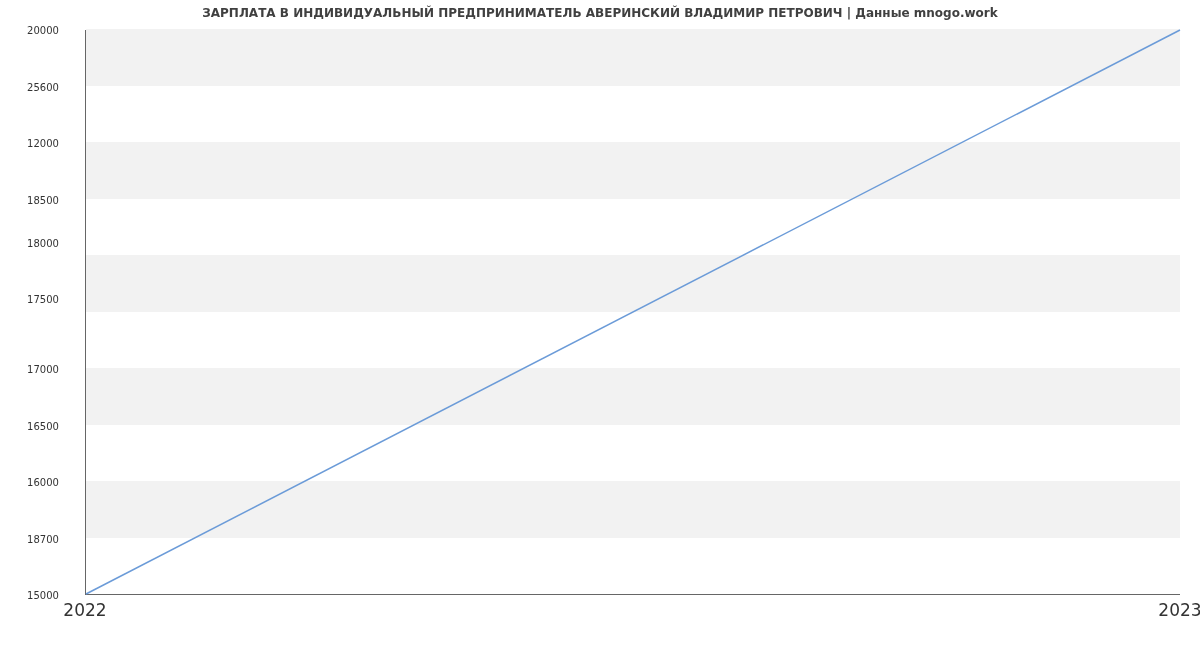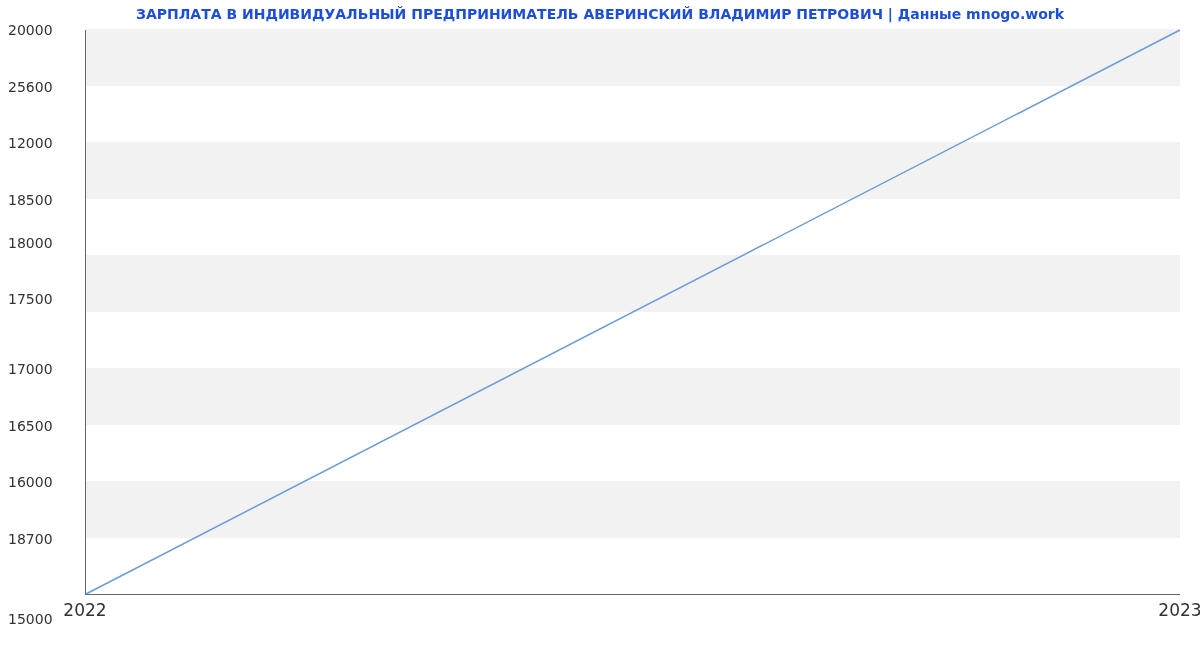--- a/index.html
+++ b/index.html
@@ -15,23 +15,23 @@
     position: relative;
     width: 1200px;
     height: 650px;
   }
   .title {
     position: absolute;
     top: 6px;
     left: 0;
     right: 0;
     text-align: center;
-    font-size: 14px;
+    font-size: 12px;
     font-weight: 600;
-    color: #1d4ed8;
+    color: #404040;
   }
   .plot-area {
     position: absolute;
     left: 85px;
     top: 30px;
     width: 1095px;   
     height: 565px;   
     background: #ffffff;
     border-left: 1px solid #666;
     border-bottom: 1px solid #666;
@@ -40,22 +40,22 @@
   .band {
     position: absolute;
     left: 0;
     width: 100%;
     background: #f2f2f2;
   }
   .y-tick-label {
     position: absolute;
     right: 1122px; 
     width: 70px;
-    text-align: left;
-    font-size: 14px;
+    text-align: center;
+    font-size: 10px;
     color: #333;
     transform: translateY(-50%);
   }
   .x-tick-label {
     position: absolute;
     top: 600px;
     font-size: 17px;
     color: #333;
     transform: translateX(-50%);
   }
@@ -73,21 +73,21 @@
     stroke-width: 1.5;
   }
 </style>
 </head>
 <body>
 
 <div class="chart-wrap">
 
   <div class="title">ЗАРПЛАТА В ИНДИВИДУАЛЬНЫЙ ПРЕДПРИНИМАТЕЛЬ АВЕРИНСКИЙ ВЛАДИМИР ПЕТРОВИЧ | Данные mnogo.work</div>
 
-  <div class="y-tick-label" style="top:619px">15000</div>
+  <div class="y-tick-label" style="top:595px">15000</div>
   <div class="y-tick-label" style="top:538.5px">18700</div>
   <div class="y-tick-label" style="top:482px">16000</div>
   <div class="y-tick-label" style="top:425.5px">16500</div>
   <div class="y-tick-label" style="top:369px">17000</div>
   <div class="y-tick-label" style="top:299px">17500</div>
   <div class="y-tick-label" style="top:243px">18000</div>
   <div class="y-tick-label" style="top:199.5px">18500</div>
   <div class="y-tick-label" style="top:143px">12000</div>
   <div class="y-tick-label" style="top:86.5px">25600</div>
   <div class="y-tick-label" style="top:30px">20000</div>

